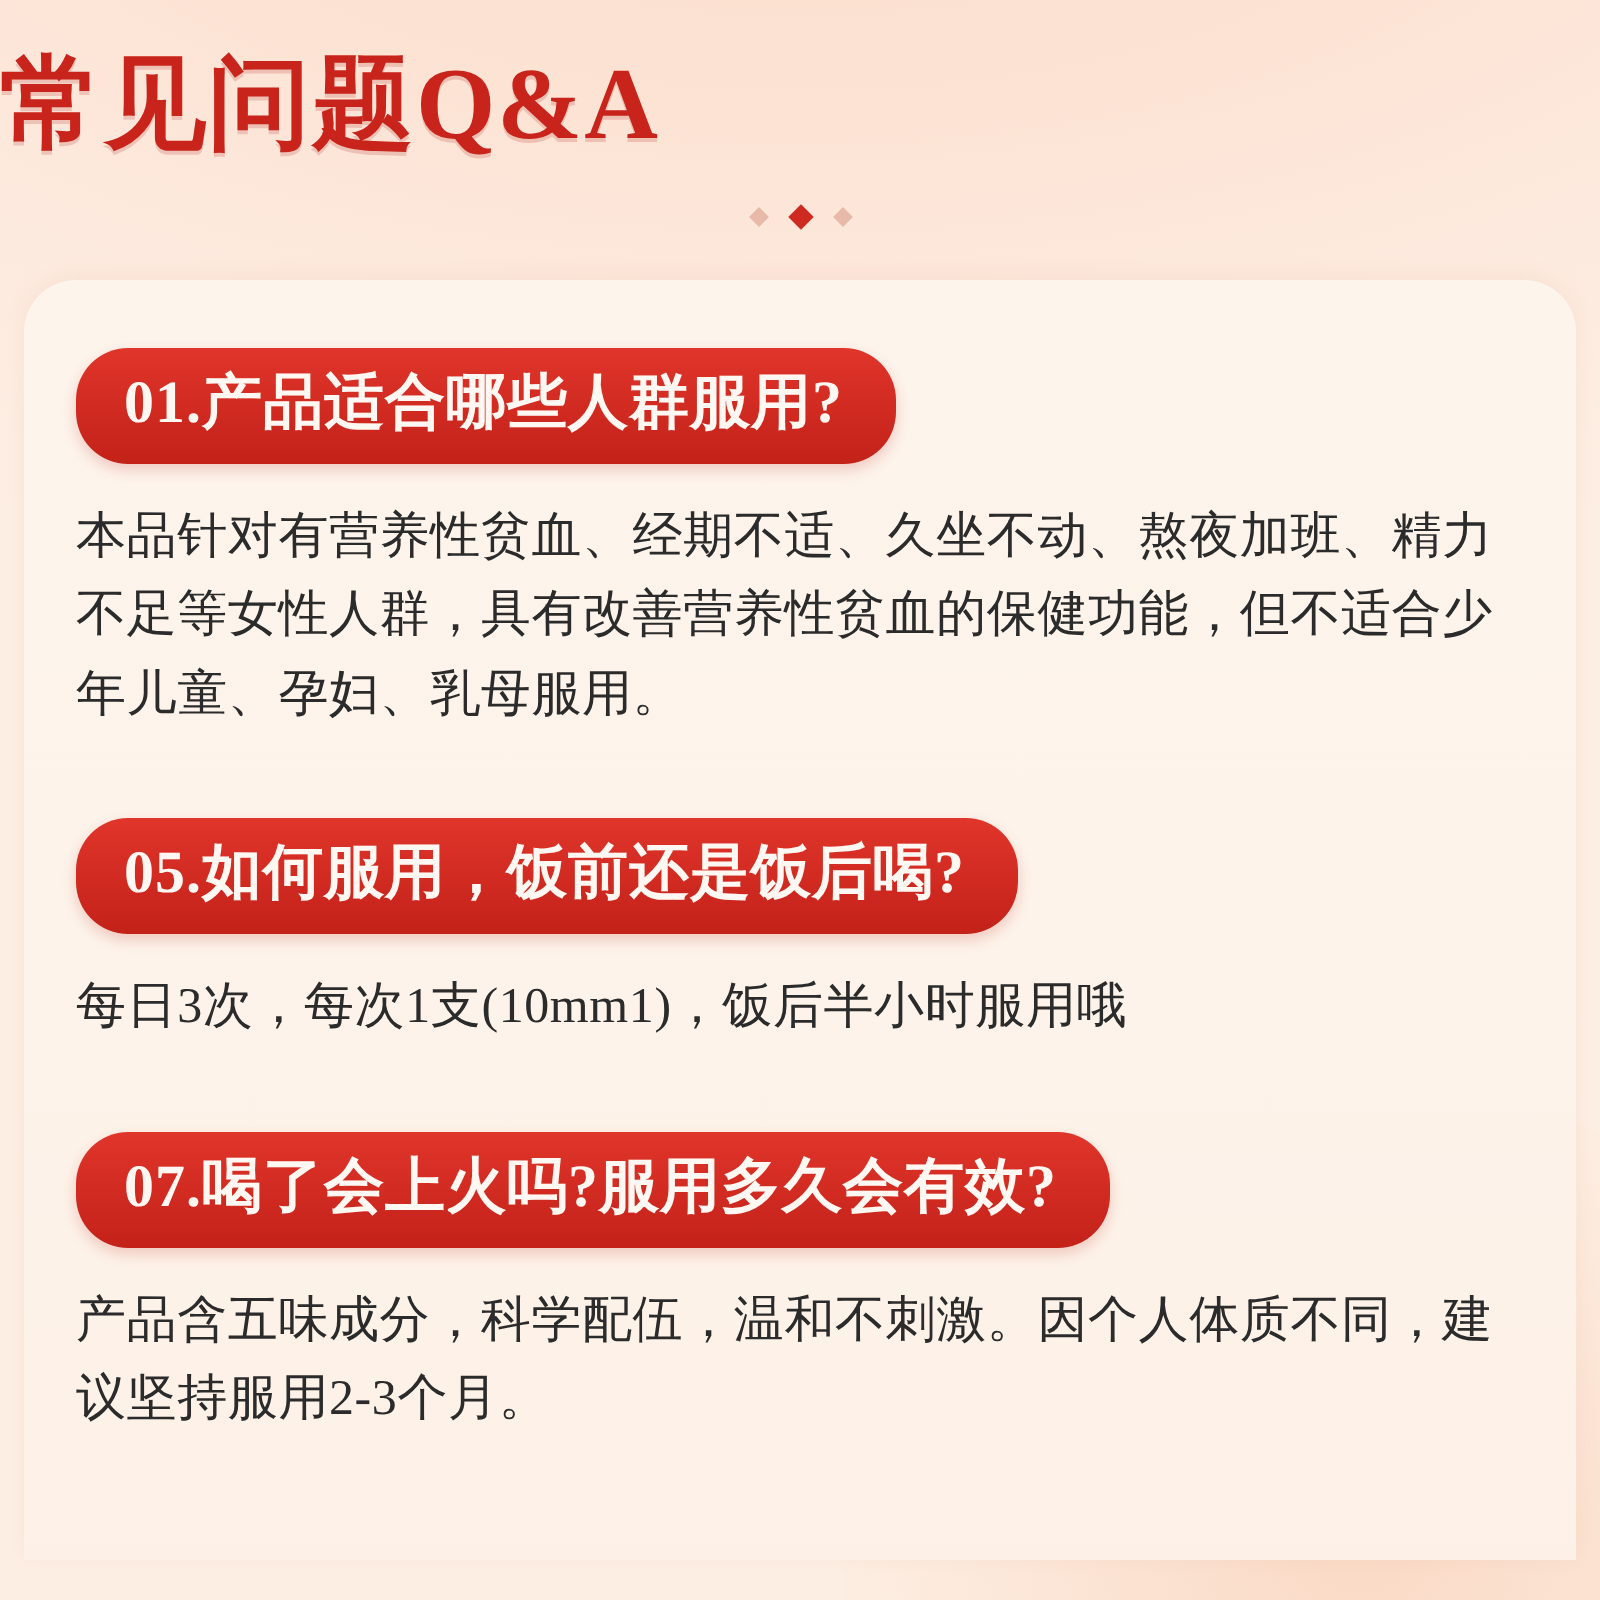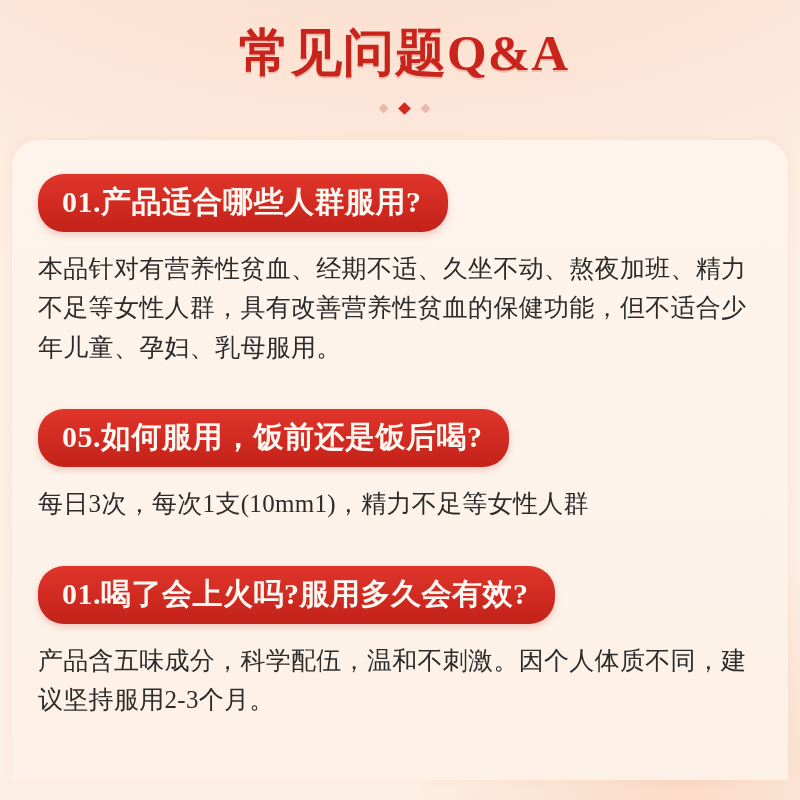--- a/index.html
+++ b/index.html
@@ -31,23 +31,22 @@
     height: 460px;
     border-radius: 50%;
     background: radial-gradient(ellipse at center, rgba(247,200,172,0.55) 0%, rgba(250,220,198,0.25) 55%, rgba(253,238,227,0) 75%);
     pointer-events: none;
   }
 
   
   .header {
     position: relative;
     padding-top: 22px;
-    text-align: center;
+    text-align: left;
     z-index: 2;
-    padding-left: 8px;
   }
   .title {
     font-family: "Liberation Serif", serif;
     font-weight: bold;
     font-size: 51px;
     letter-spacing: 1px;
     color: #c8241c;
     text-shadow: 0 2px 0 rgba(170,30,24,0.18);
     line-height: 1.25;
   }
@@ -134,22 +133,22 @@
 
   <div class="card">
 
     <div class="qa-block">
       <div class="q-pill">01.产品适合哪些人群服用?</div>
       <div class="answer a1">本品针对有营养性贫血、经期不适、久坐不动、熬夜加班、精力不足等女性人群，具有改善营养性贫血的保健功能，但不适合少年儿童、孕妇、乳母服用。</div>
     </div>
 
     <div class="qa-block">
       <div class="q-pill">05.如何服用，饭前还是饭后喝?</div>
-      <div class="answer">每日3次，每次1支(10mm1)，精力不足等女性人群</div>
+      <div class="answer">每日3次，每次1支(10mm1)，饭后半小时服用哦</div>
     </div>
 
     <div class="qa-block">
-      <div class="q-pill">01.喝了会上火吗?服用多久会有效?</div>
+      <div class="q-pill">07.喝了会上火吗?服用多久会有效?</div>
       <div class="answer">产品含五味成分，科学配伍，温和不刺激。因个人体质不同，建议坚持服用2-3个月。</div>
     </div>
 
   </div>
 </div>
 
 </body></html>

